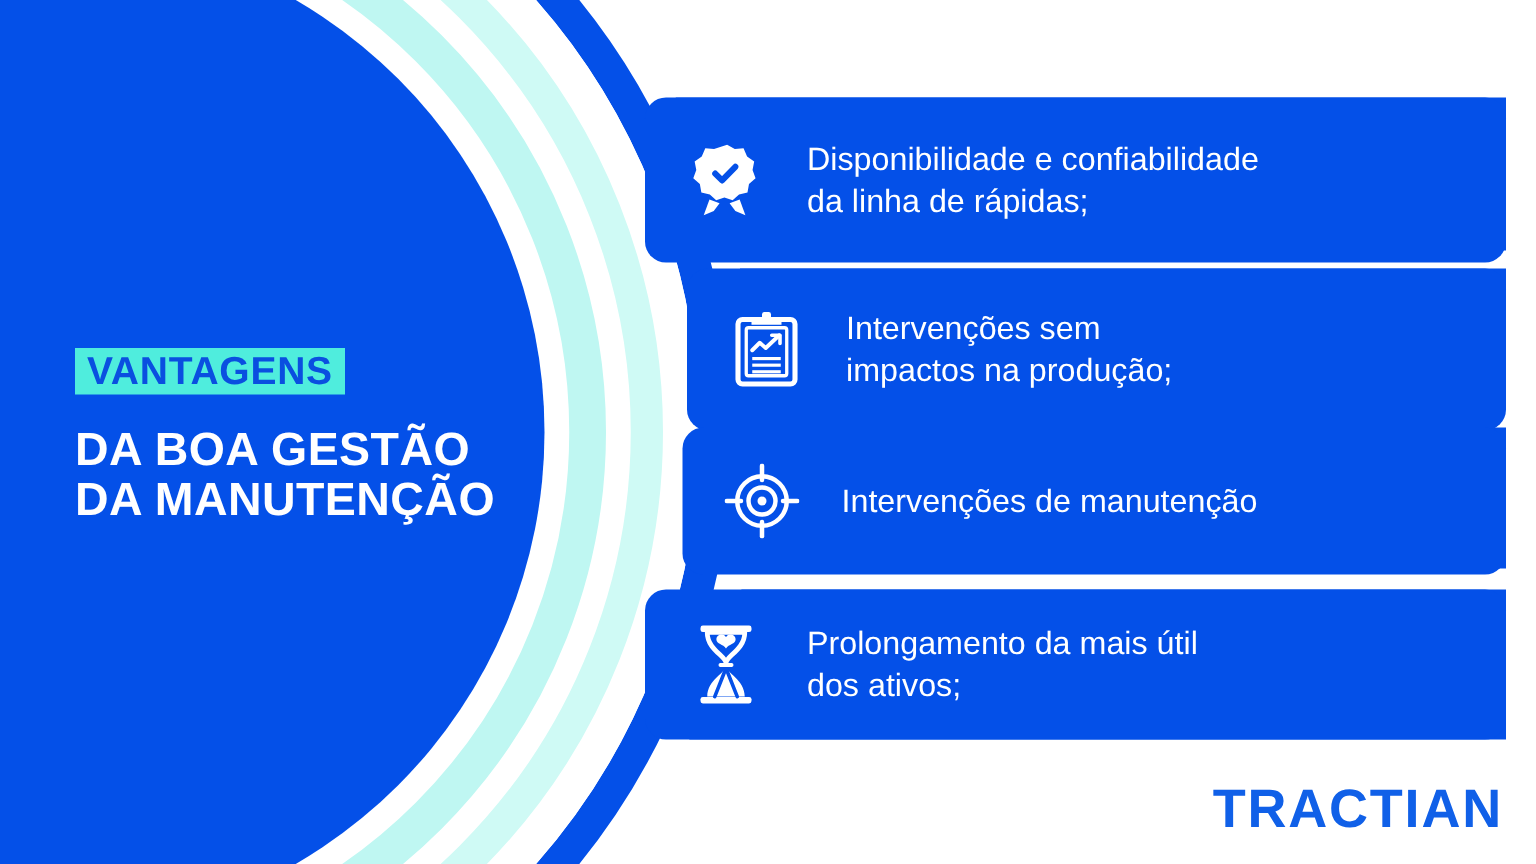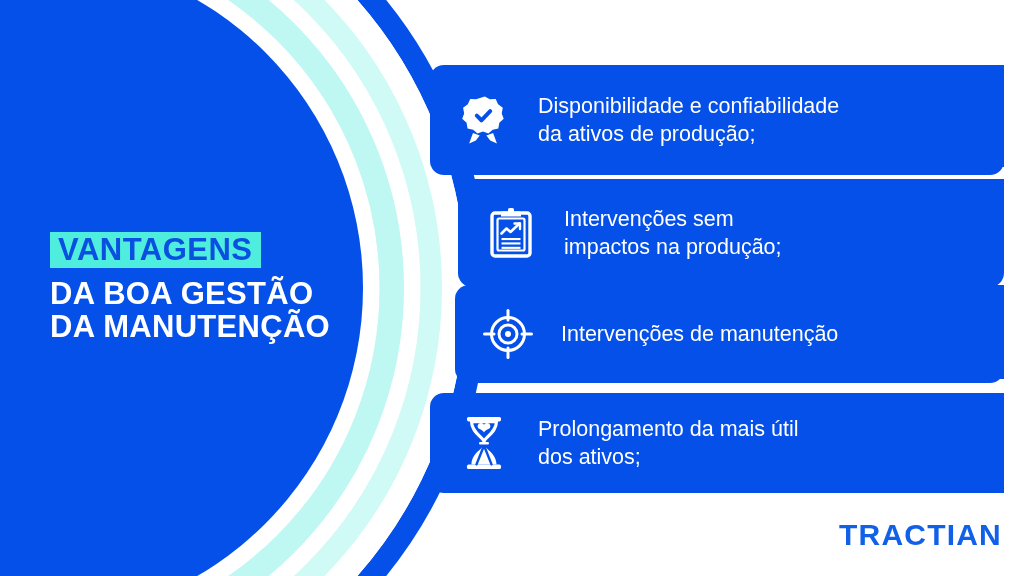--- a/index.html
+++ b/index.html
@@ -38,38 +38,38 @@
     width: 330px;
     z-index: 6;
   }
   #kicker-wrap {
     display: inline-block;
     background: #4FEDDD;
     padding: 2px 8px 3px 8px;
     line-height: 1;
   }
   #kicker {
-    font-size: 31px;
+    font-size: 26px;
     font-weight: 800;
     letter-spacing: 0.5px;
     color: #0A4FE0;
     font-family: "Liberation Sans", sans-serif;
     display: block;
   }
   .title-line {
     display: block;
     color: #ffffff;
     font-size: 31px;
     font-weight: 800;
     letter-spacing: 0.3px;
     line-height: 1.08;
     font-family: "Liberation Sans", sans-serif;
     white-space: nowrap;
   }
-  #title-line-1 { margin-top: 9px; }
+  #title-line-1 { margin-top: 20px; }
 
   
   .card {
     position: absolute;
     right: 20px;
     background: #0450E8;
     border-radius: 14px;
     display: flex;
     align-items: center;
     z-index: 5;
@@ -102,21 +102,21 @@
   #card-3 { top: 393px; height: 100px; left: 430px; }
   #card-3 .card-icon { width: 108px; min-width: 108px; }
 
   
   #logo {
     position: absolute;
     right: 22px;
     top: 518px;
     z-index: 7;
     color: #1060E8;
-    font-size: 30px;
+    font-size: 36px;
     font-weight: 800;
     letter-spacing: 1.2px;
     font-family: "Liberation Sans", sans-serif;
   }
 </style>
 </head>
 <body>
 
 <div id="stage">
 
@@ -176,21 +176,21 @@
     <div class="card-icon">
       <svg width="46" height="50" viewBox="0 0 48 52" fill="none">
         <path d="M24 1.5 L29.6 4.6 L36 4.2 L38.6 10.1 L43.8 13.8 L42.6 20.1 L44.8 26 L40 30.3 L38.9 36.6 L32.7 38 L28 42.2 L22 40.1 L16 42.2 L11.3 38 L5.1 36.6 L4 30.3 L-0.8 26 L1.4 20.1 L0.2 13.8 L5.4 10.1 L8 4.2 L14.4 4.6 Z" transform="translate(2,0) scale(0.95)" fill="#ffffff"></path>
         <path d="M16.5 21.5 L21.3 26.3 L30.5 16.8" stroke="#0450E8" stroke-width="4.2" stroke-linecap="round" stroke-linejoin="round" fill="none"></path>
         <path d="M12.5 39.5 L8.5 50.5 L15.5 47.5 L19.5 42.2 Z" fill="#ffffff"></path>
         <path d="M33.5 39.5 L37.5 50.5 L30.5 47.5 L26.5 42.2 Z" fill="#ffffff"></path>
       </svg>
     </div>
     <div class="card-text">
       <span class="ln">Disponibilidade e confiabilidade</span>
-      <span class="ln">da ativos de produção;</span>
+      <span class="ln">da linha de rápidas;</span>
     </div>
   </div>
 
   <div class="card" id="card-1">
     <div class="card-icon">
       <svg width="44" height="52" viewBox="0 0 44 52" fill="none">
         <rect x="3" y="6" width="38" height="43" rx="3" stroke="#ffffff" stroke-width="3.4" fill="none"></rect>
         <rect x="8.5" y="11.5" width="27" height="32" rx="1.5" stroke="#ffffff" stroke-width="2.2" fill="none"></rect>
         <path d="M14 4.5 h16 a2 2 0 0 1 2 2 v3 h-20 v-3 a2 2 0 0 1 2 -2 Z" fill="#ffffff"></path>
         <rect x="19" y="1" width="6" height="4.5" rx="1.6" fill="#ffffff"></rect>

